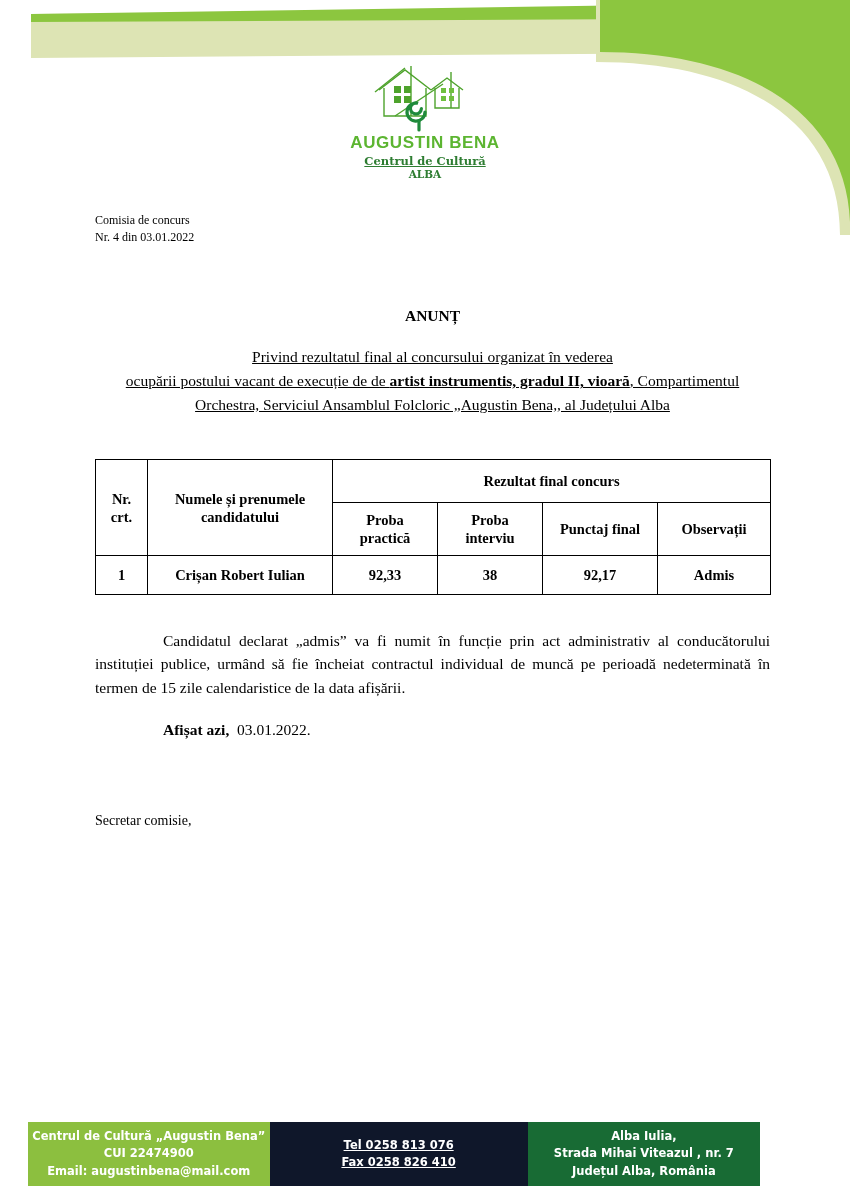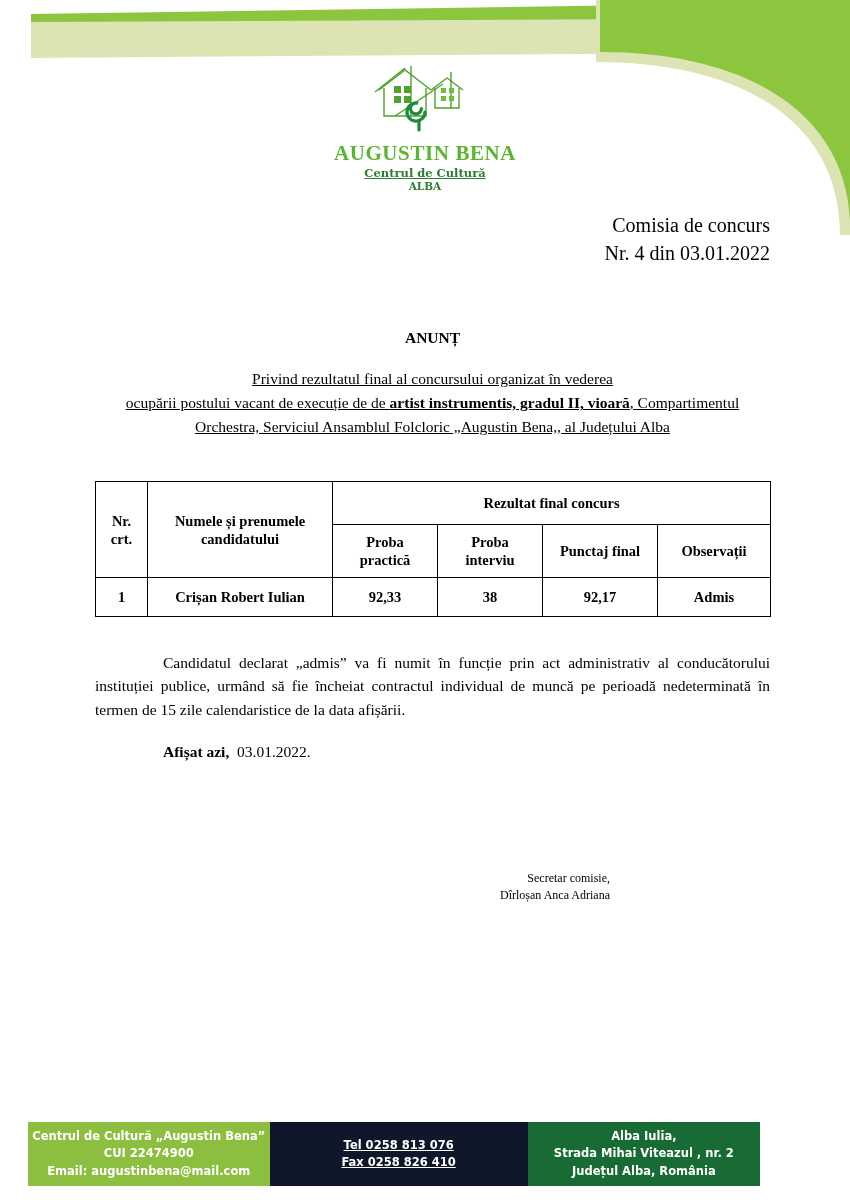--- a/index.html
+++ b/index.html
@@ -32,26 +32,26 @@
     top: 60px;
     left: 0;
     width: 850px;
     text-align: center;
   }
   #logo-mark {
     display: block;
     margin: 0 auto;
   }
   #logo-title {
-    font-family: Liberation Serif, serif;
-    font-weight: bold;
-    font-size: 21px;
+    font-family: Liberation Sans, sans-serif;
+    font-weight: bold;
+    font-size: 17px;
     letter-spacing: 0.6px;
     color: #5cb531;
-    margin-top: 10px;
+    margin-top: 2px;
     line-height: 1.1;
   }
   #logo-sub1 {
     font-family: "DejaVu Serif", serif;
     font-weight: bold;
     font-size: 11.5px;
     color: #2e7d32;
     margin-top: 2px;
     line-height: 1.15;
     text-decoration: underline;
@@ -66,24 +66,23 @@
 
   
   #doc-body {
     position: absolute;
     top: 212px;
     left: 95px;
     width: 675px;
   }
 
   .meta-line {
-    font-size: 20px;
+    font-size: 12px;
     line-height: 1.38;
     white-space: pre;
-    text-align: right;
   }
 
   #announcement-title {
     text-align: center;
     font-weight: bold;
     font-size: 15.5px;
     margin-top: 62px;
   }
 
   #subtitle-block {
@@ -141,23 +140,23 @@
   }
 
   #posted-line {
     margin-top: 22px;
     font-size: 15.5px;
     text-indent: 68px;
   }
 
   
   #signature-block {
-    margin-top: 109px;
-    text-align: right;
-    font-size: 12px;
+    margin-top: 72px;
+    text-align: left;
+    font-size: 14px;
     line-height: 1.4;
     padding-right: 160px;
   }
 
   
   #footer {
     position: absolute;
     left: 28px;
     top: 1122px;
     width: 732px;
@@ -293,21 +292,20 @@
     </tbody>
   </table>
 
   <div id="closing-paragraph">Candidatul declarat „admis” va fi numit în funcție prin act administrativ al conducătorului instituției publice, urmând să fie încheiat contractul individual de muncă pe perioadă nedeterminată în termen de 15 zile calendaristice de la data afișării.</div>
 
   <div id="posted-line"><span class="b">Afișat azi,</span>&nbsp;
     <span>03.01.2022.</span></div>
 
   <div id="signature-block">
     <div>Secretar comisie,</div>
-    <div>Dîrloșan Anca Adriana</div>
   </div>
 
 </div>
 
 <div id="footer">
   <div id="footer-left" class="footer-panel">
     <div>
       <div>Centrul de Cultură „Augustin Bena”</div>
       <div>CUI 22474900</div>
       <div>Email: augustinbena@mail.com</div>
@@ -315,17 +313,17 @@
   </div>
   <div id="footer-mid" class="footer-panel">
     <div>
       <div>Tel 0258 813 076</div>
       <div>Fax 0258 826 410</div>
     </div>
   </div>
   <div id="footer-right" class="footer-panel">
     <div>
       <div>Alba Iulia,</div>
-      <div>Strada Mihai Viteazul , nr. 2</div>
+      <div>Strada Mihai Viteazul , nr. 7</div>
       <div>Județul Alba, România</div>
     </div>
   </div>
 </div>
 
 </body></html>

